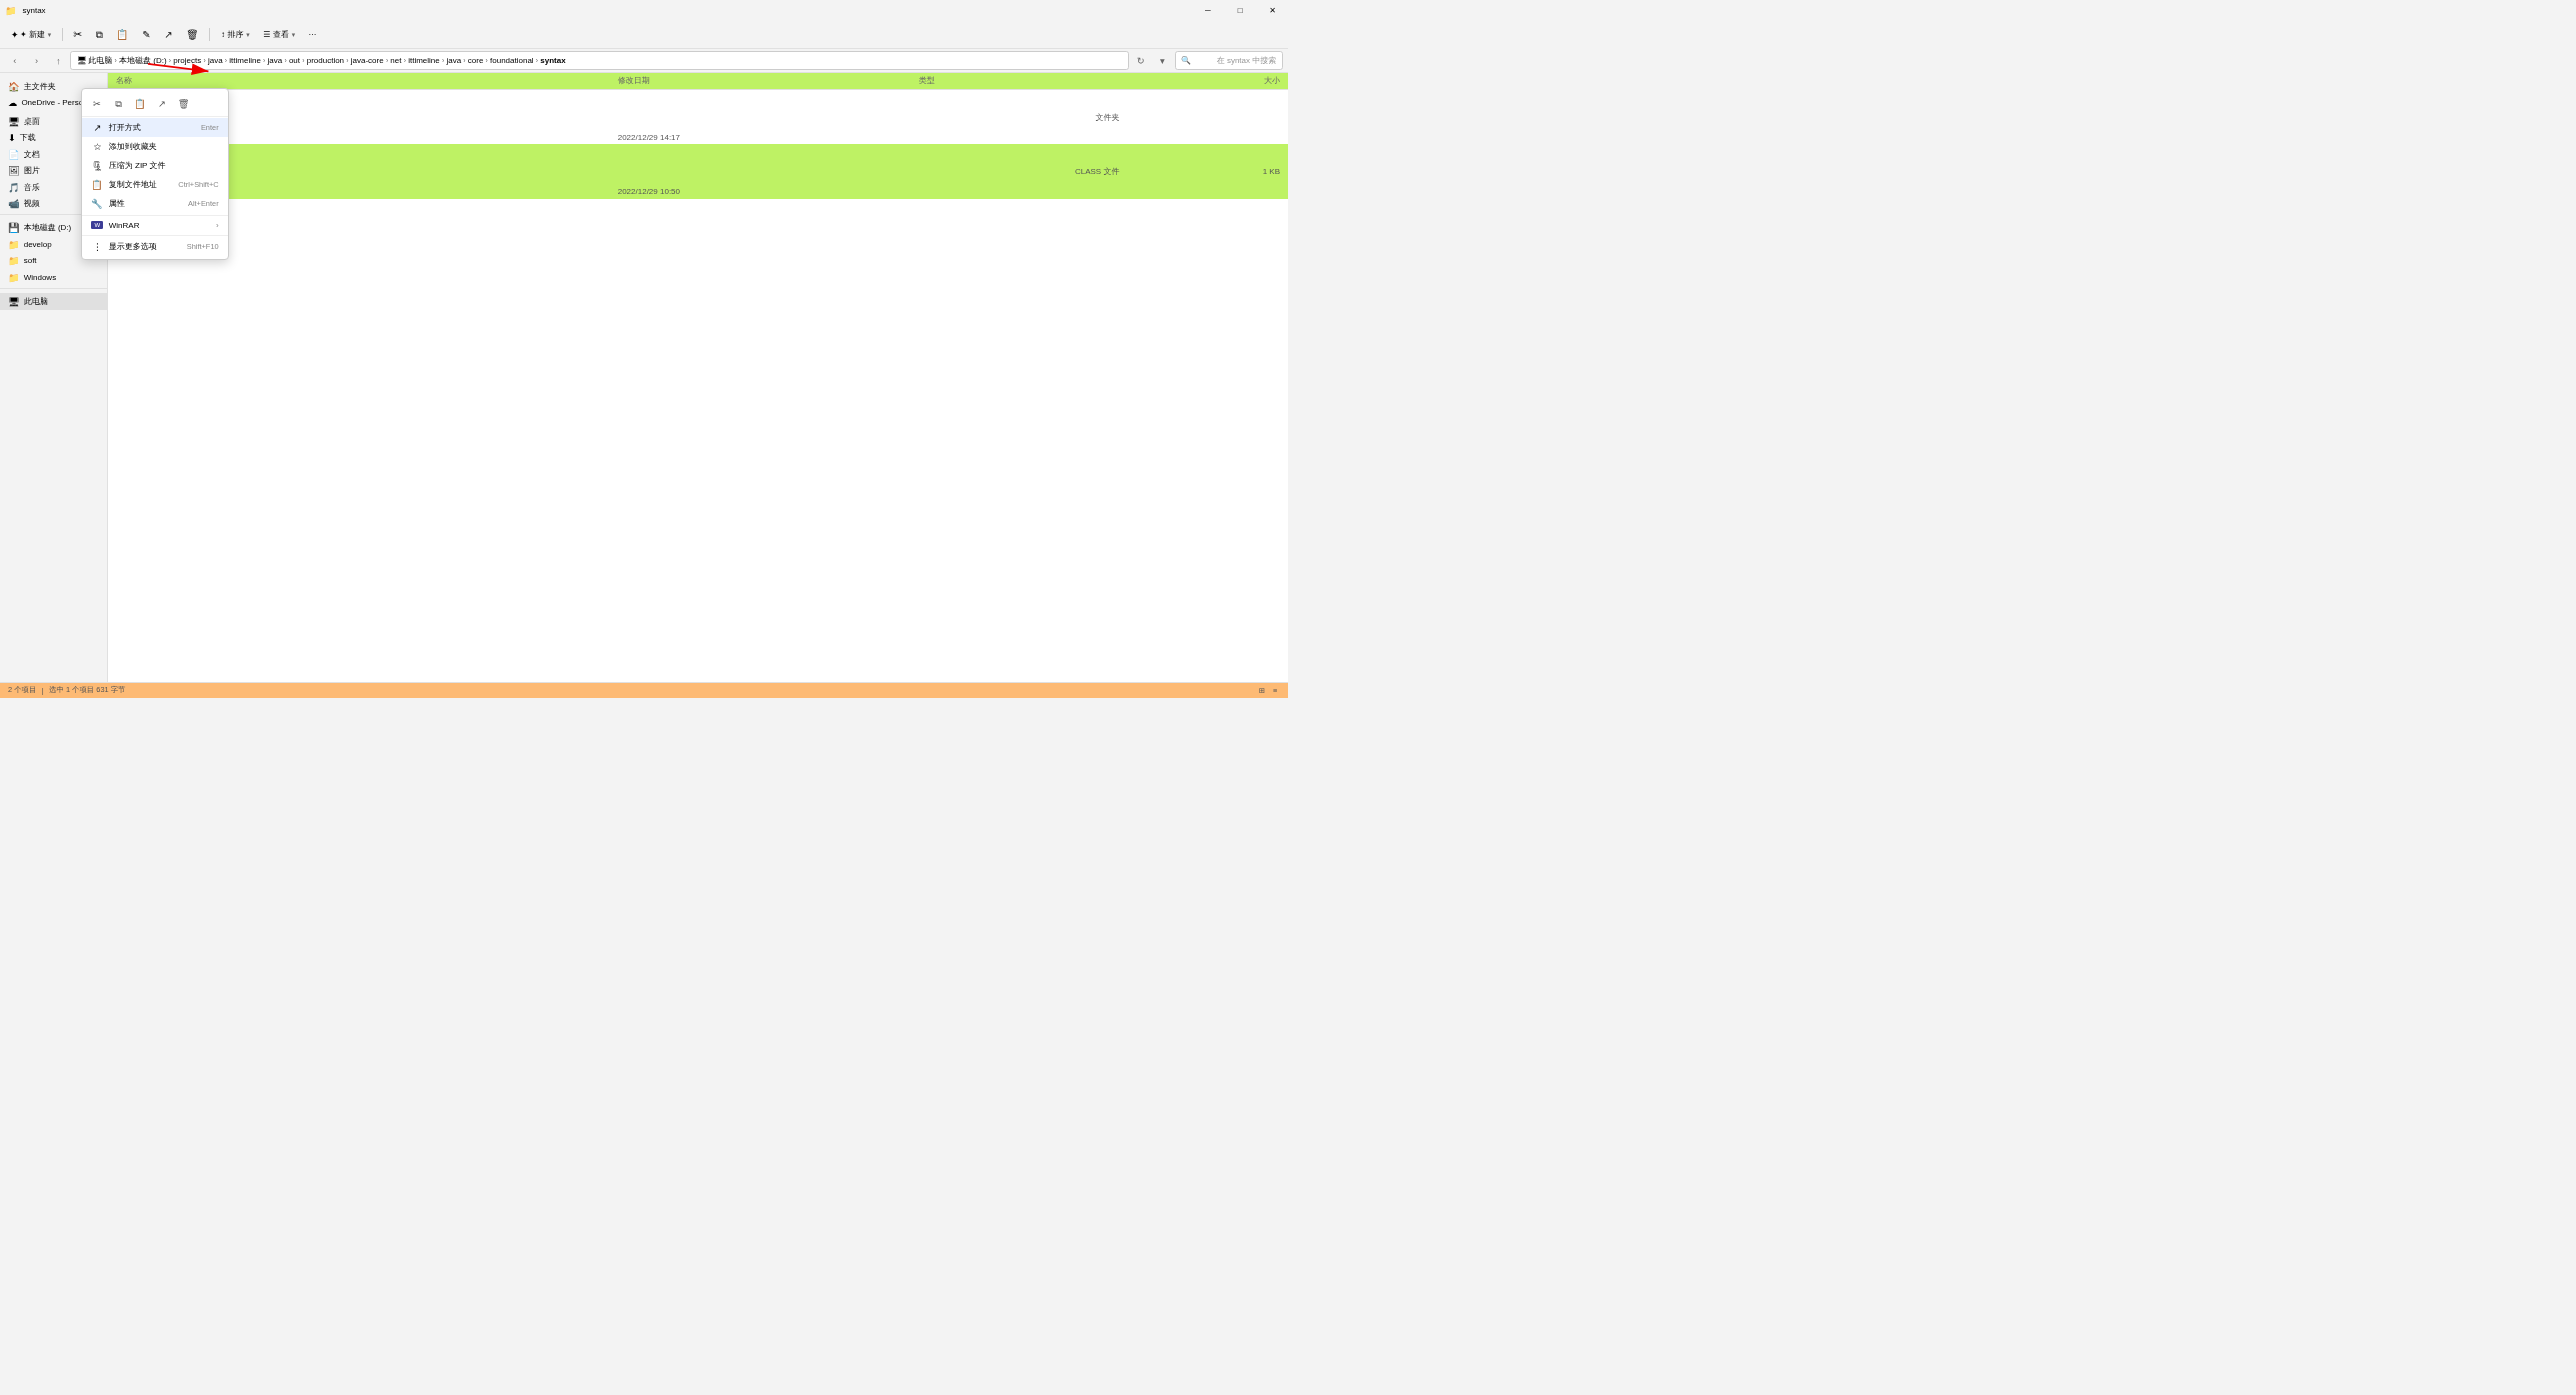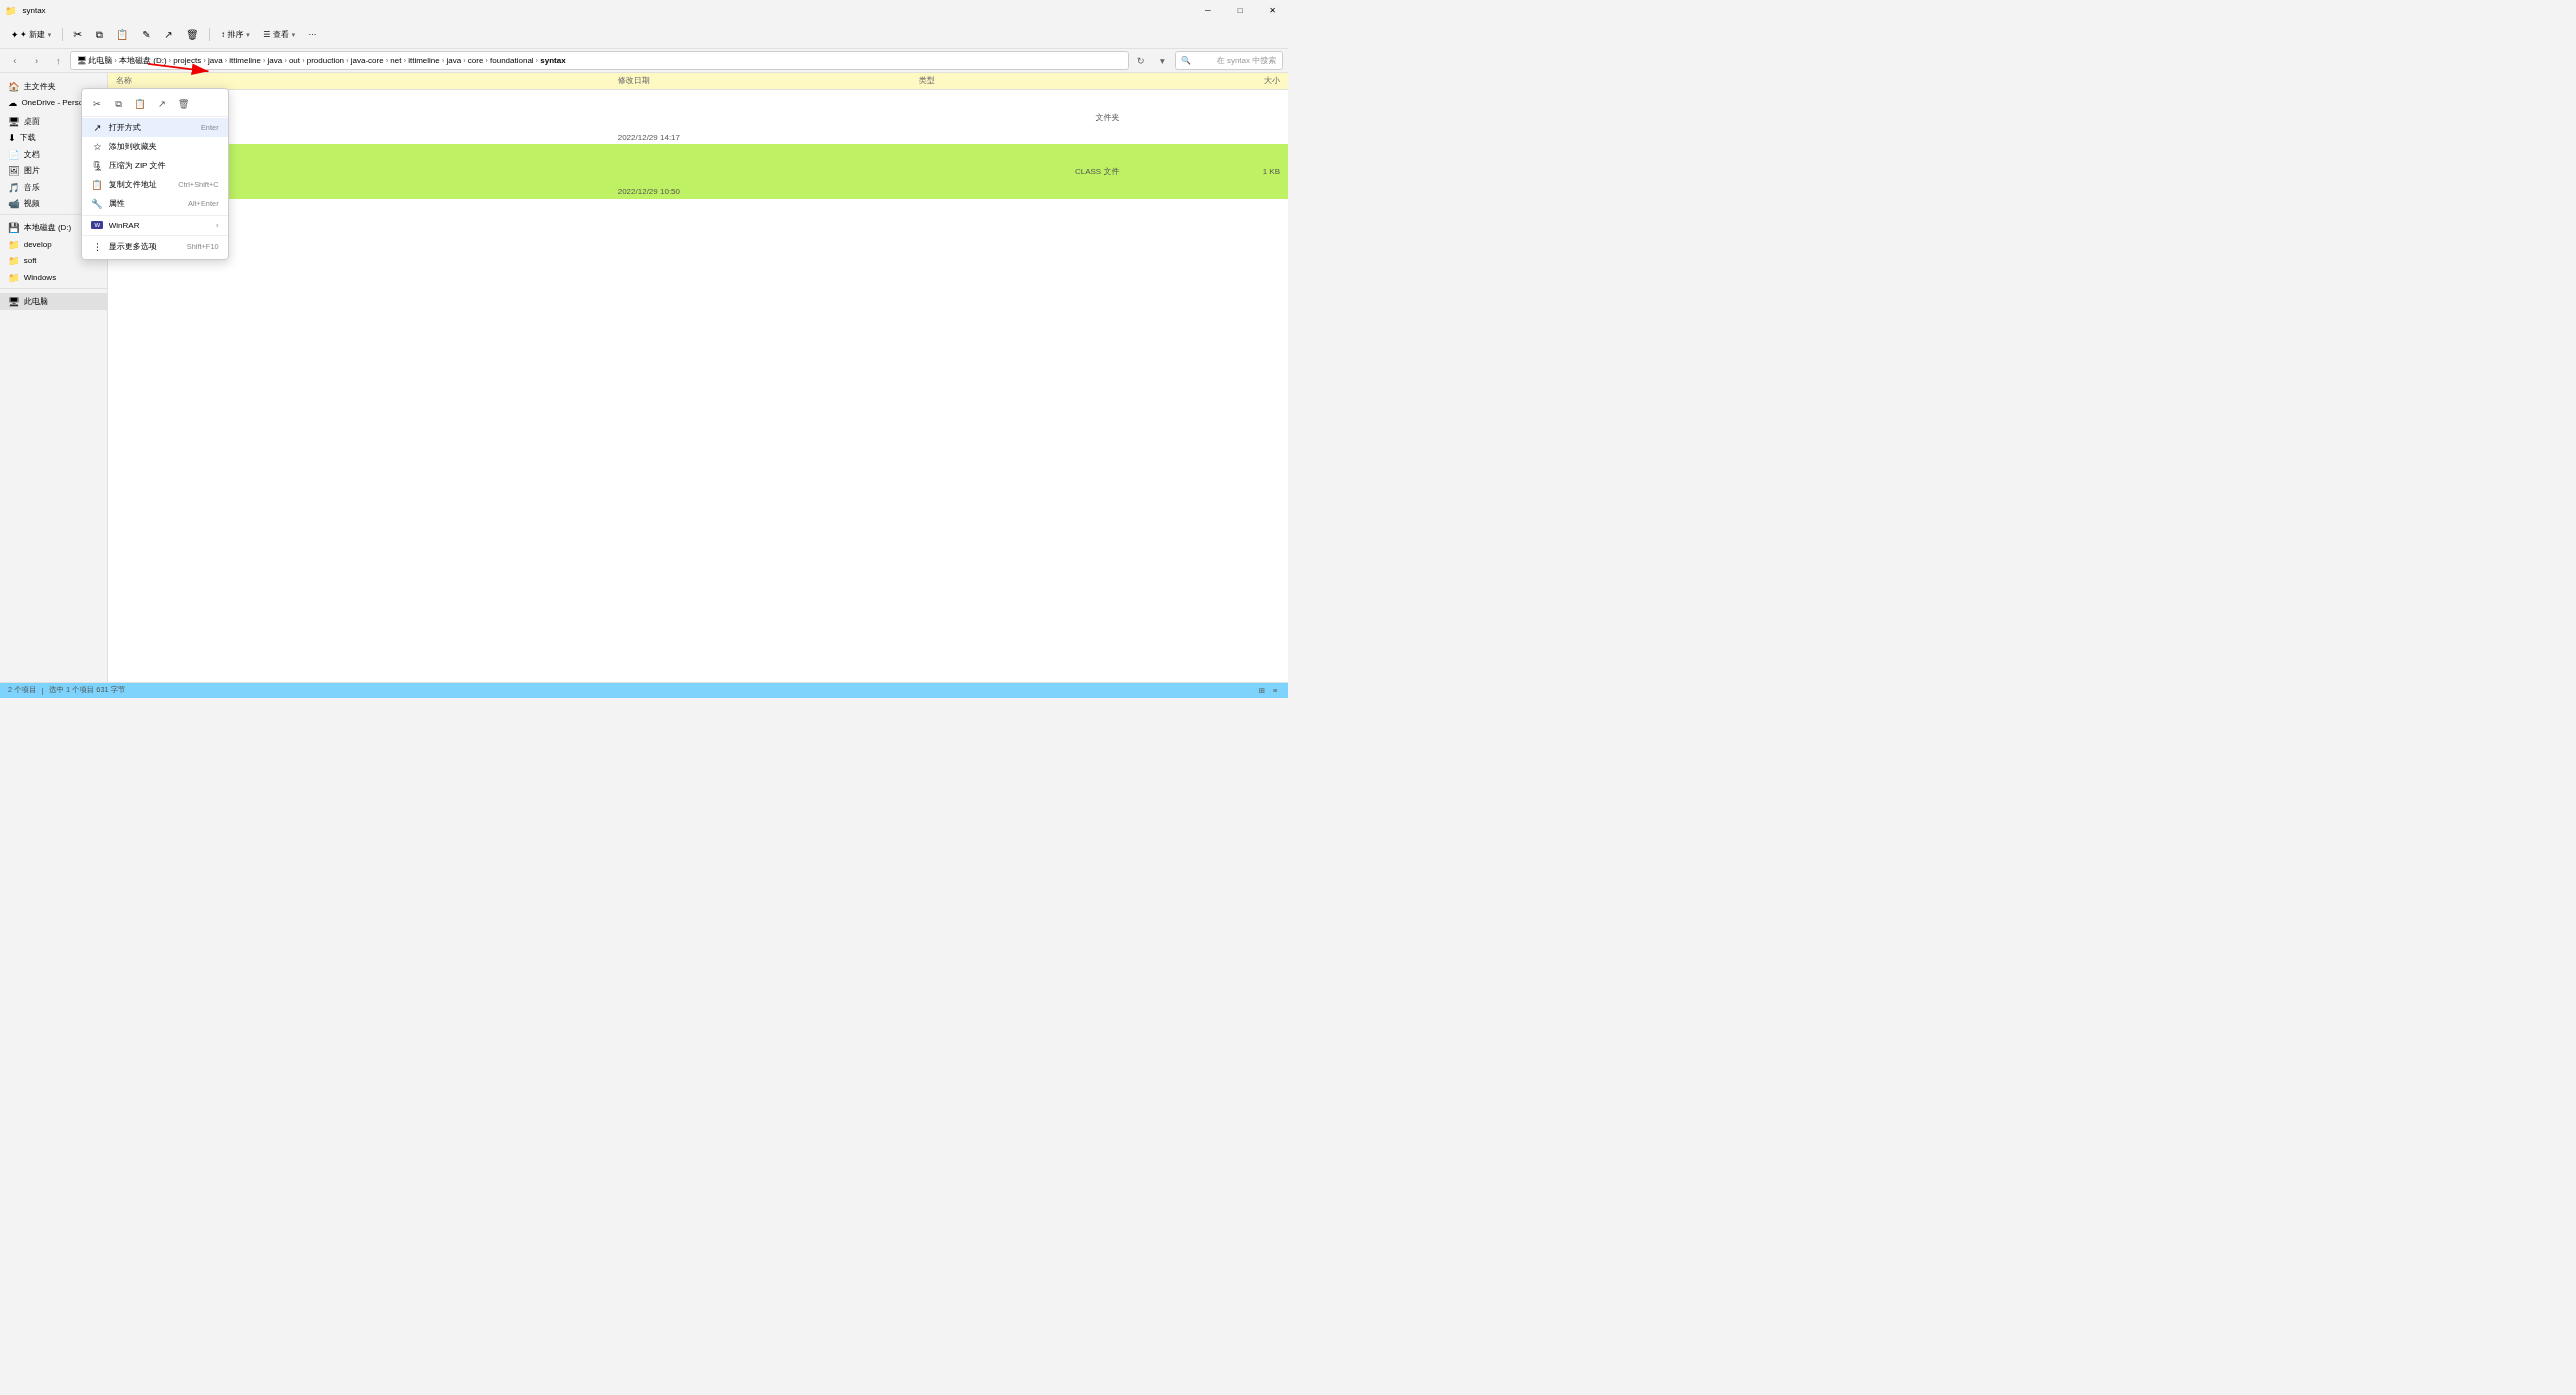--- a/index.html
+++ b/index.html
@@ -169,21 +169,21 @@
       background: #fff;
       overflow-y: auto;
     }
     .file-header {
       display: flex;
       align-items: center;
       padding: 2.7px 8px;
       border-bottom: 0.7px solid #e0e0e0;
       font-size: 8px;
       color: #666;
-      background: #fef9c3;
+      background: #bef264;
     }
     .file-header-name { flex: 2.5; cursor: pointer; }
     .file-header-date { flex: 1.5; cursor: pointer; }
     .file-header-type { flex: 1; cursor: pointer; }
     .file-header-size { flex: 0.8; cursor: pointer; text-align: right; }
 
     .file-row {
       display: flex;
       align-items: center;
       padding: 2.7px 8px;
@@ -195,21 +195,21 @@
     .file-name { flex: 2.5; display: flex; align-items: center; gap: 4px; }
     .file-date { flex: 1.5; color: #555; margin-top: 40px; }
     .file-type { flex: 1; color: #555; text-align: right; }
     .file-size { flex: 0.8; text-align: right; color: #555; }
     .folder-icon { color: #f0c040; font-size: 9.4px; }
     .class-icon { color: #666; font-size: 9.4px; }
 
     
     .status-bar {
       height: 16px;
-      background: #7dd3fc;
+      background: #fdba74;
       border-top: 0.7px solid #e0e0e0;
       display: flex;
       align-items: center;
       padding: 0 8px;
       font-size: 7.4px;
       color: #555;
       gap: 5.4px;
     }
 
     

